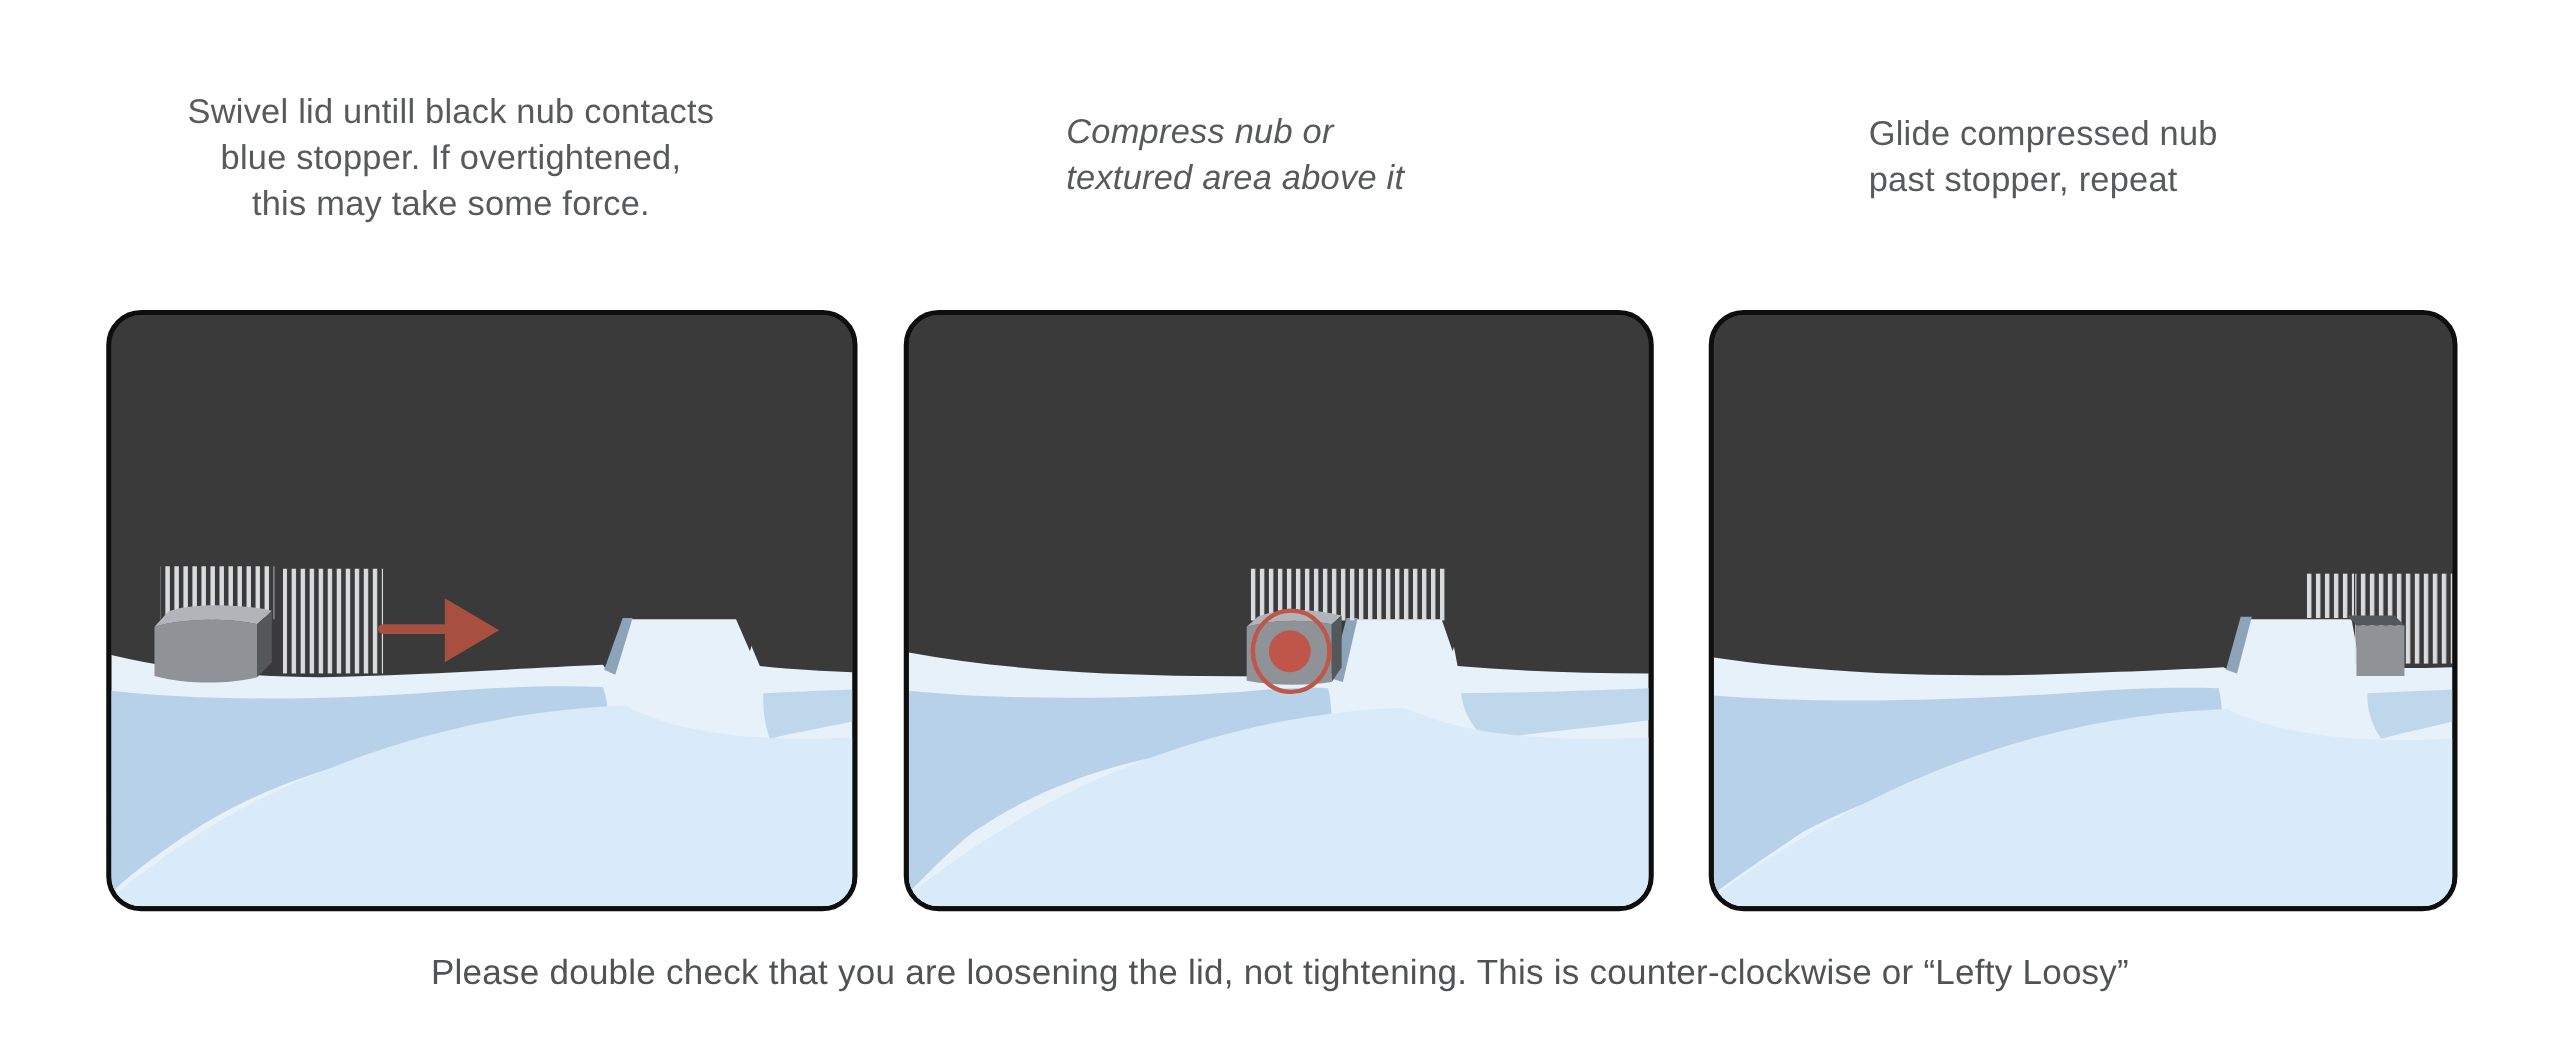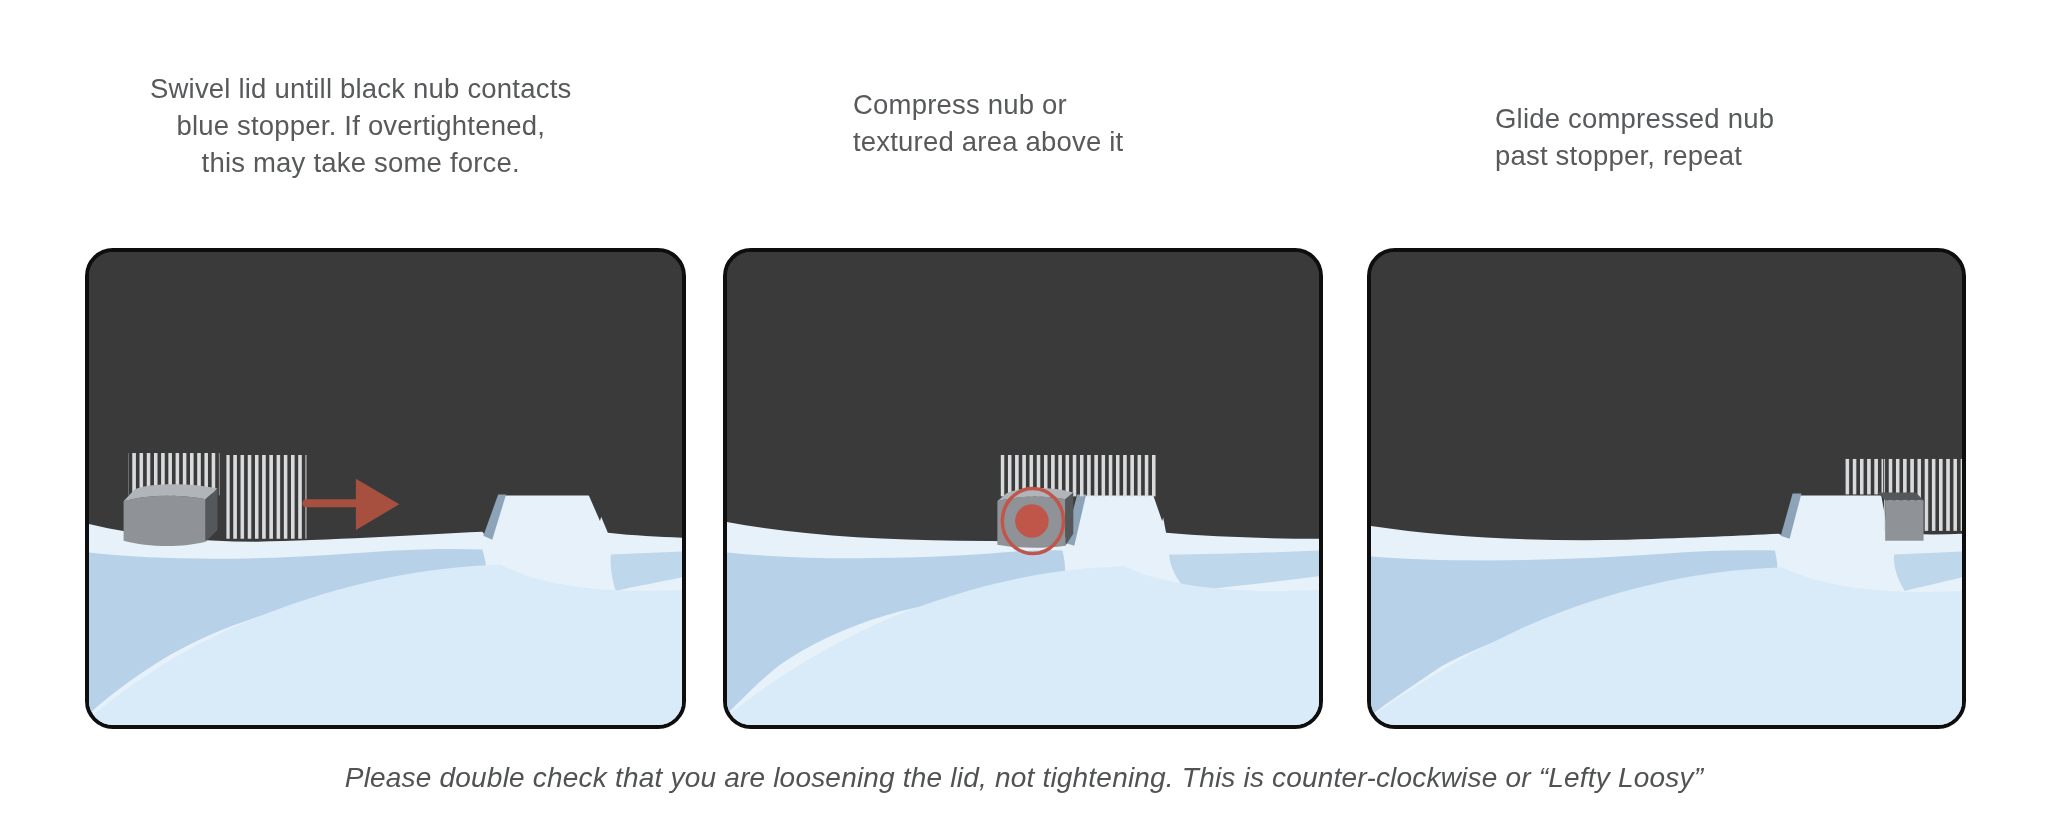--- a/index.html
+++ b/index.html
@@ -9,40 +9,39 @@
     font-family:"Liberation Sans", sans-serif;
   }
   .caption{
     position:absolute;
     font-size:27.5px;line-height:37px;
     color:var(--caption-text,#57595b);
     white-space:pre-line;
     letter-spacing:0.2px;
   }
   #caption-1{left:150px;top:70px;text-align:center;}
-  #caption-2{left:853px;top:86px;}
-  #caption-3{left:1495px;top:100px;}
+  #caption-2{left:853px;top:86px;font-style:italic;}
+  #caption-3{left:1495px;top:88px;}
   .panel{
     position:absolute;top:248px;height:481px;
     box-sizing:border-box;
     border:4.5px solid var(--panel-border,#0e0e0e);
     border-radius:28px;
     overflow:hidden;
     background:var(--lid-dark,#3a3a3b);
   }
   #panel-1{left:85px;width:601px;}
   #panel-2{left:723px;width:600px;}
   #panel-3{left:1367px;width:599px;}
   .panel svg{display:block;width:100%;height:100%;}
   .footer{
     position:absolute;left:0;top:762px;width:2048px;
     text-align:center;
     font-size:28px;color:#505254;
     letter-spacing:0.2px;
-    font-style:italic;
   }
 </style>
 </head>
 <body style="background: rgb(255, 255, 255);">
 
 <div class="caption" id="caption-1">Swivel lid untill black nub contacts
 blue stopper. If overtightened,
 this may take some force.</div>
 <div class="caption" id="caption-2">Compress nub or
 textured area above it</div>

